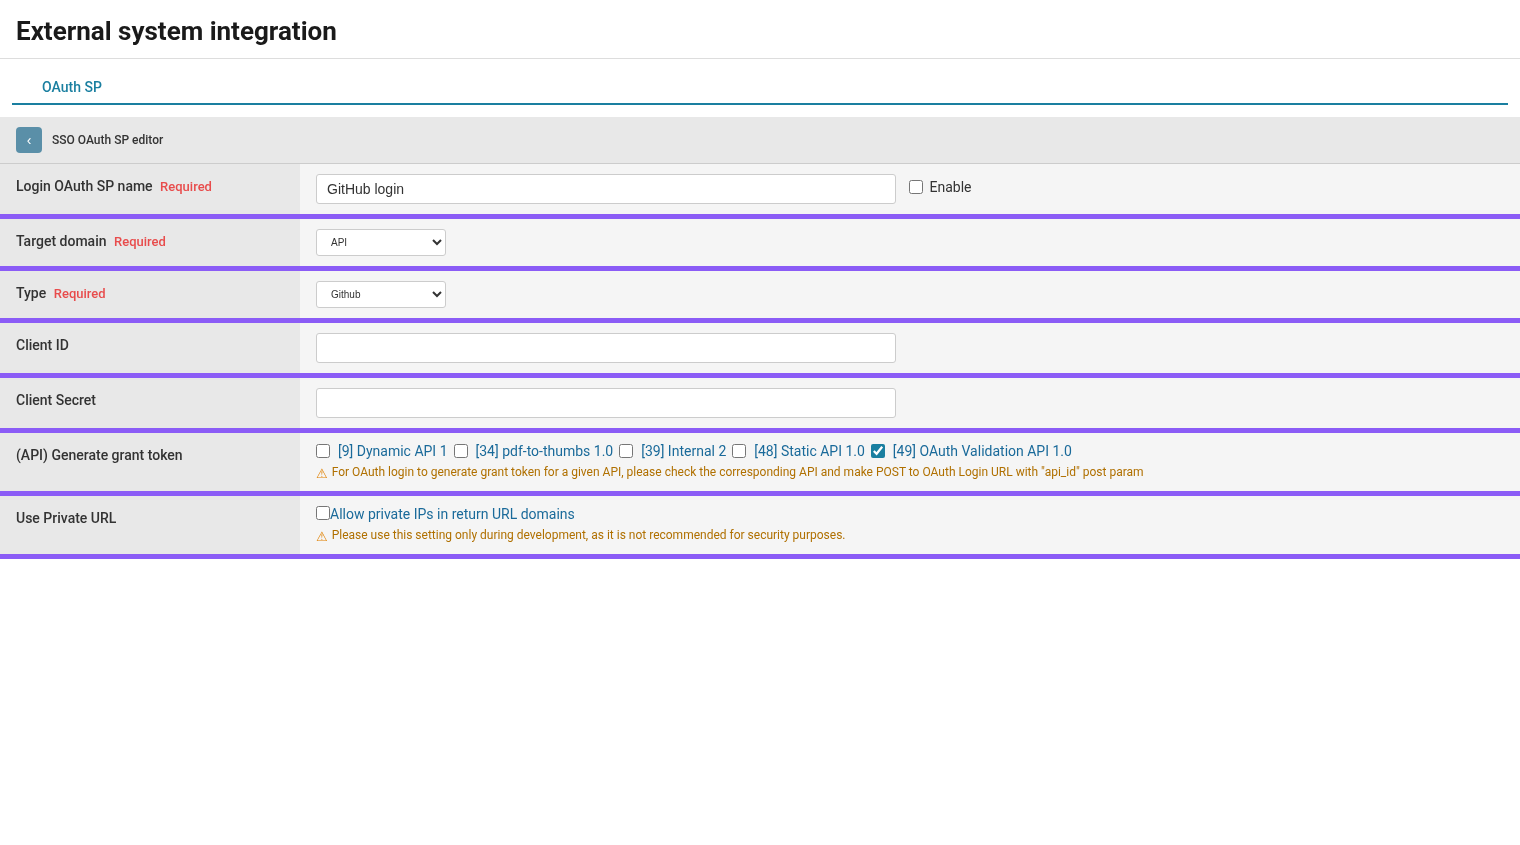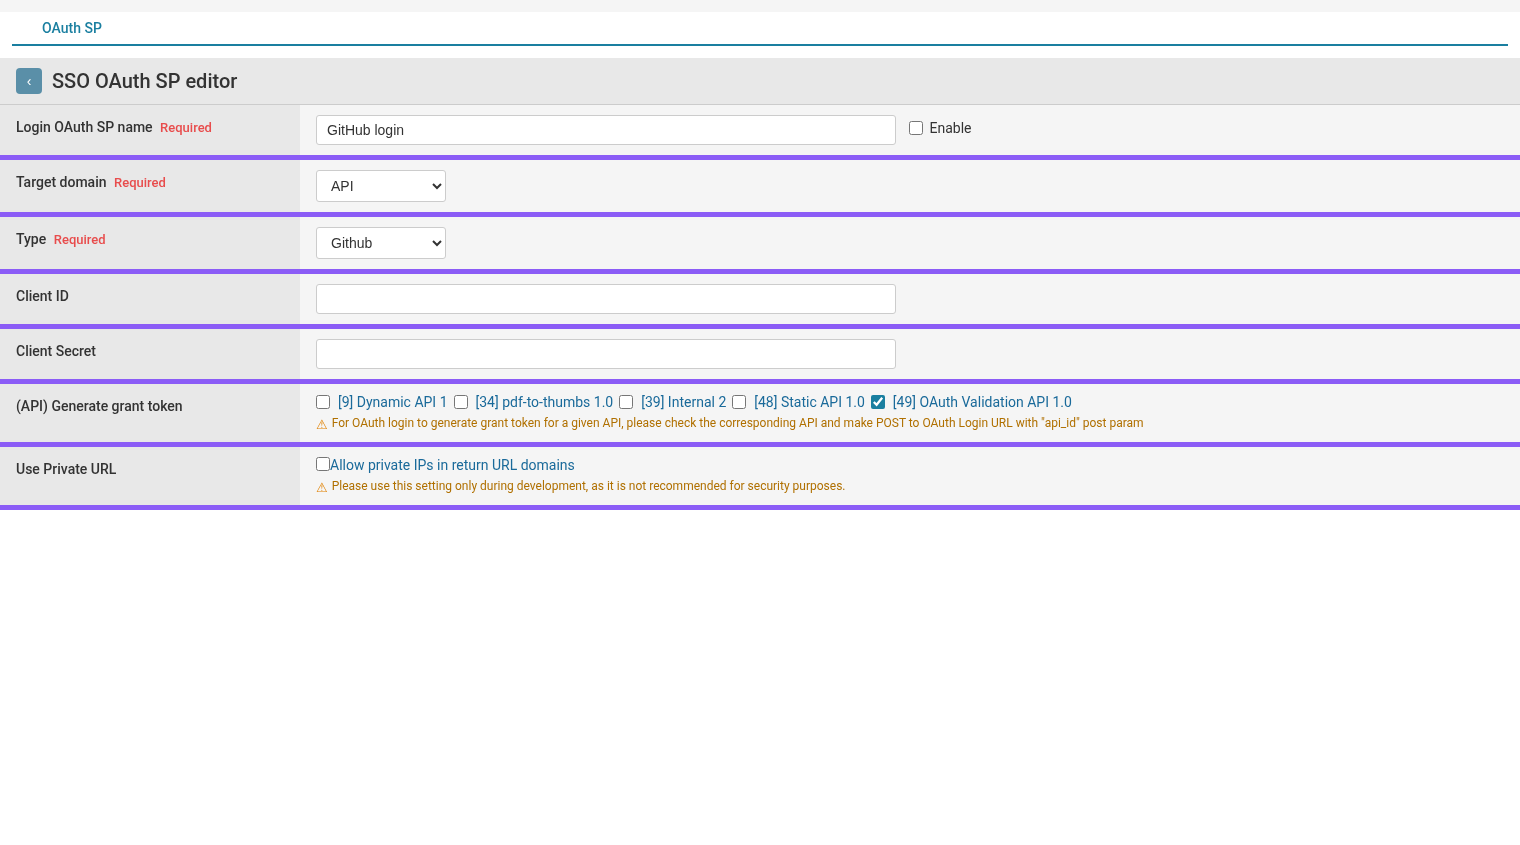--- a/index.html
+++ b/index.html
@@ -59,21 +59,21 @@
       height: 26px;
       background: #5a8fa8;
       border-radius: 4px;
       color: #fff;
       cursor: pointer;
       font-size: 14px;
       border: none;
       flex-shrink: 0;
     }
     .editor-title {
-      font-size: 20px;
+      font-size: 12px;
       font-weight: 500;
       color: #333;
     }
     .form-table {
       width: 100%;
       border-collapse: collapse;
     }
     .form-table tr {
       border-bottom: 5px solid #8b5cf6;
     }
@@ -102,21 +102,21 @@
       border: 1px solid #ccc;
       border-radius: 3px;
       font-size: 14px;
       background: #fff;
       color: #333;
     }
     .select-input {
       padding: 6px 10px;
       border: 1px solid #ccc;
       border-radius: 3px;
-      font-size: 14px;
+      font-size: 10px;
       background: #fff;
       color: #333;
       min-width: 130px;
       cursor: pointer;
     }
     .enable-checkbox-row {
       display: flex;
       align-items: center;
       gap: 6px;
       margin-left: 10px;
@@ -171,20 +171,23 @@
     }
     input[type="checkbox"].checked-blue {
       accent-color: #1a7fa0;
     }
   </style>
 </head>
 <body>
 
 <div class="page-wrapper">
 
+  <div class="page-header">
+    <h1 class="page-title">External system integration</h1>
+  </div>
 
   <div class="section-tab-bar">
     <span class="section-tab">OAuth SP</span>
   </div>
 
   <div class="editor-container">
 
     <div class="editor-header">
       <button class="back-btn">
         <span>‹</span>

